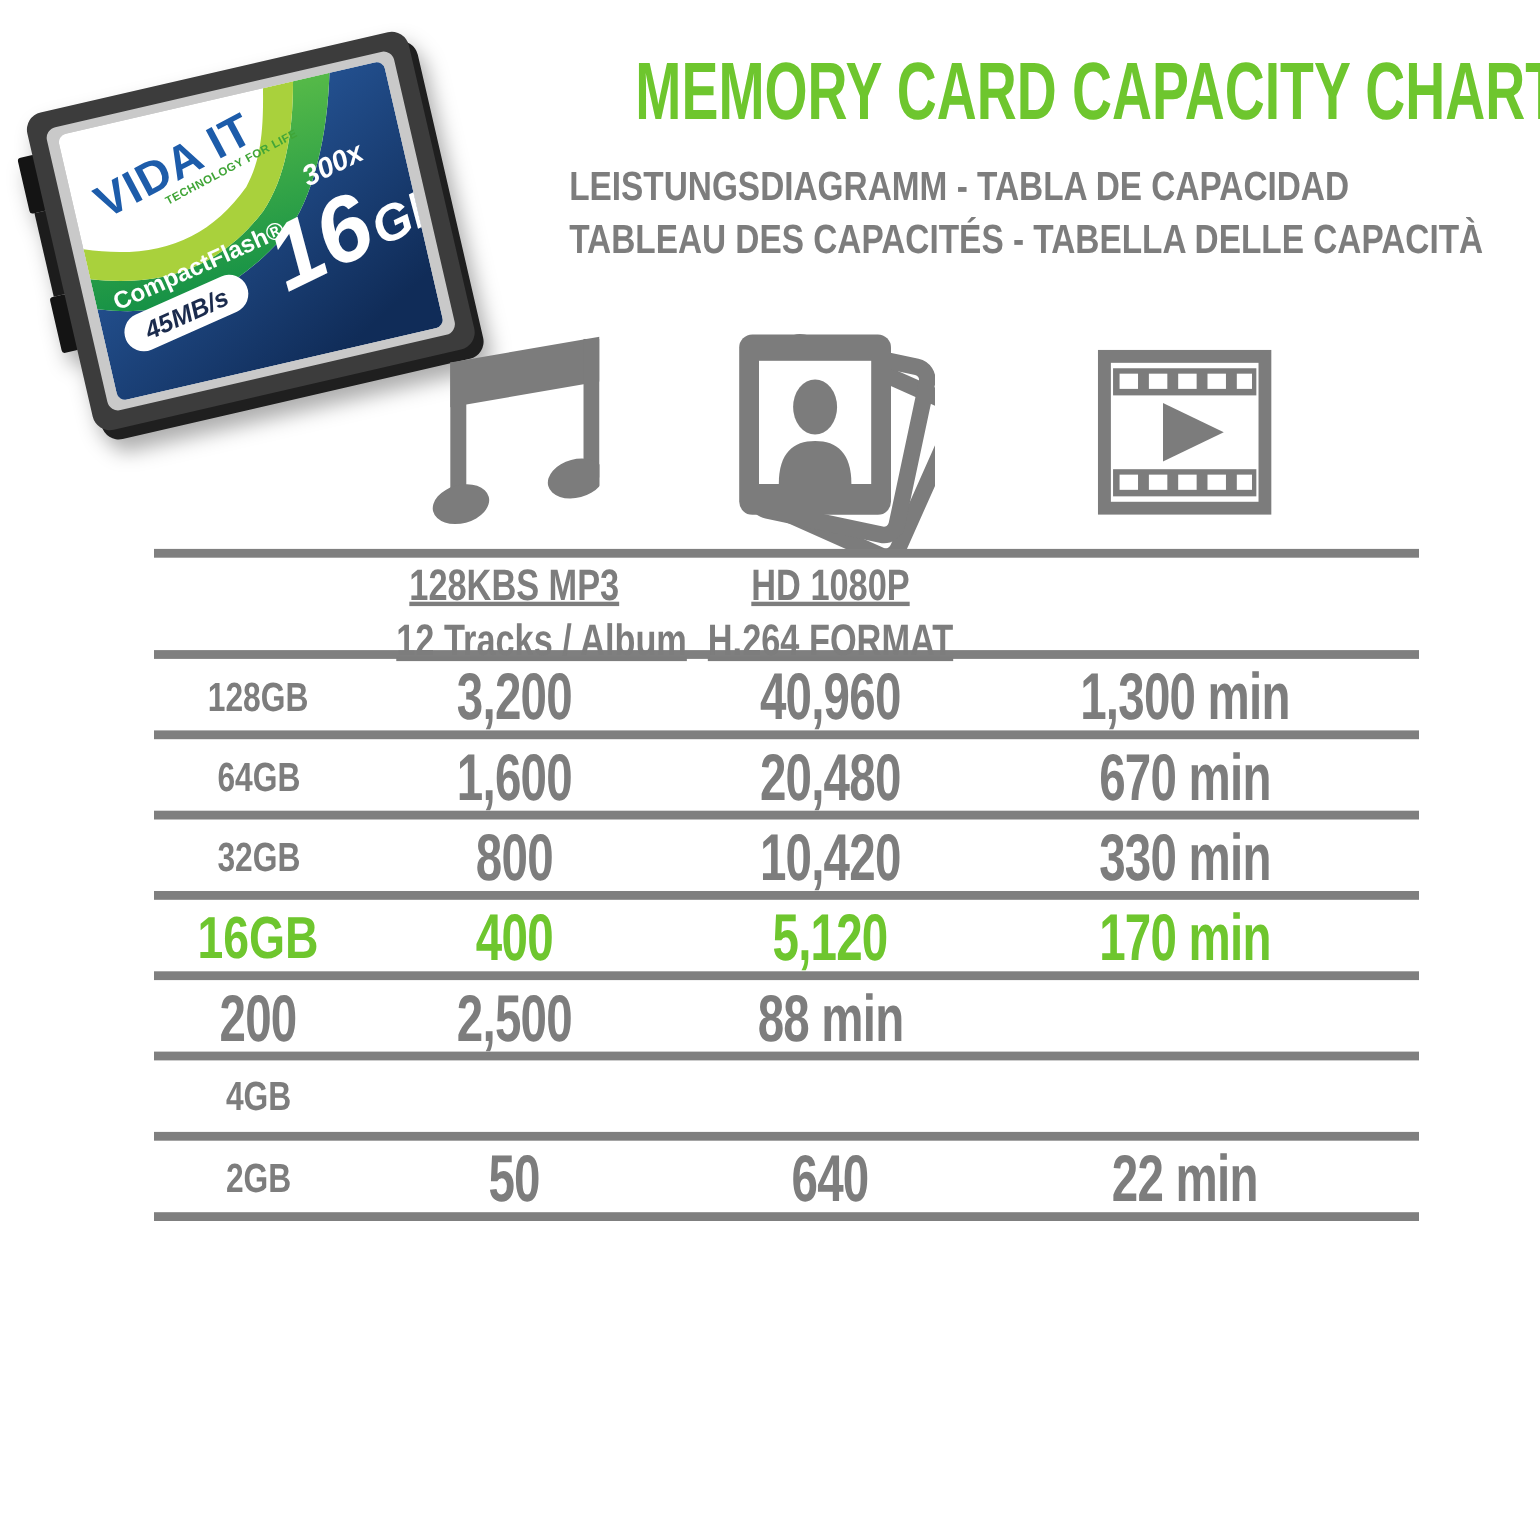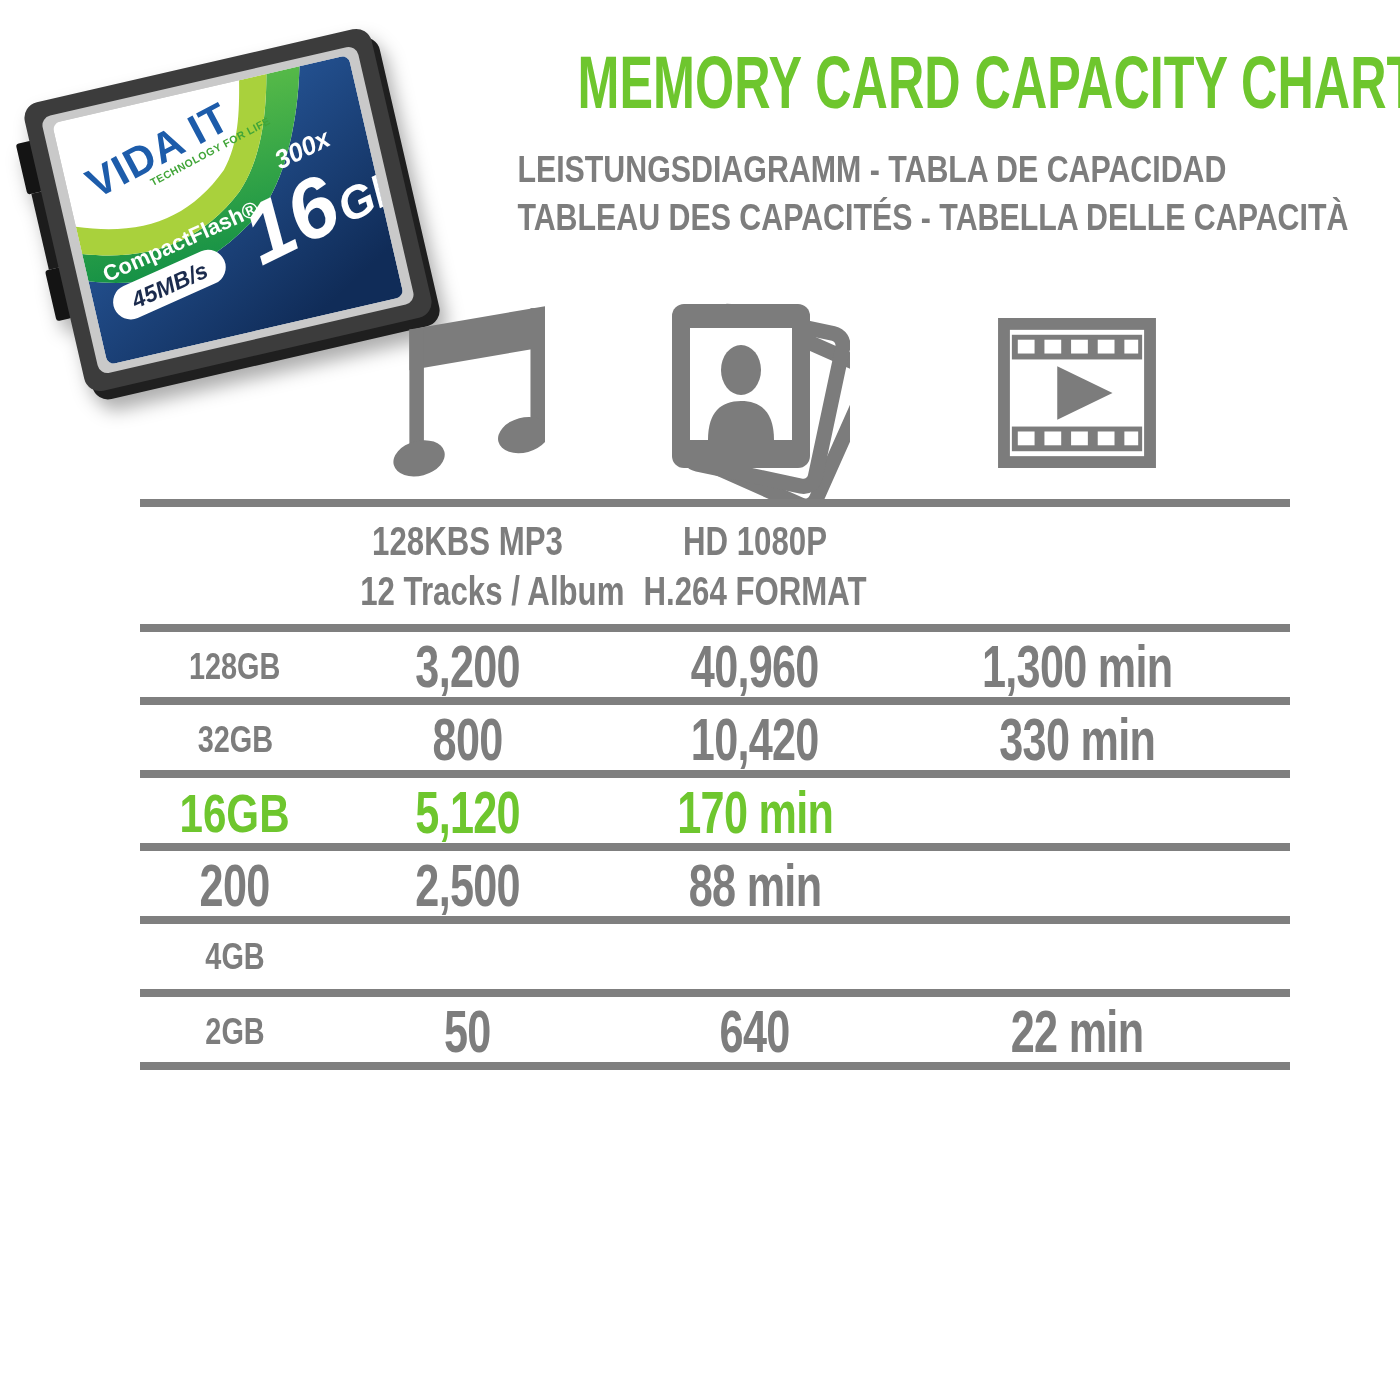--- a/index.html
+++ b/index.html
@@ -23,22 +23,22 @@
               transform:scaleX(.68);transform-origin:50% 50%;}
   .subtitle{font-size:37px;font-weight:bold;white-space:nowrap;line-height:1.3;
             transform:scaleX(.82);transform-origin:50% 50%;}
   .subtitle.first{margin-top:26px;}
 
   
   .icon-abs{position:absolute;}
 
   
   .cap-table{position:absolute;left:140px;top:499px;width:1150px;color:var(--gray);}
-  .thead{display:grid;grid-template-columns:190px 275px 300px 345px;height:133px;align-items:center;
-         border-top:8px solid var(--line);border-bottom:8px solid var(--line);}
+  .thead{display:grid;grid-template-columns:190px 275px 300px 345px;height:100px;align-items:center;
+         border-top:8px solid var(--line);border-bottom:8px solid var(--line);text-decoration:underline;}
   .trow{display:grid;grid-template-columns:190px 275px 300px 345px;height:73px;align-items:center;
         border-bottom:8px solid var(--line);}
   .cell{text-align:center;overflow:visible;}
   .hline{display:block;font-size:40px;font-weight:bold;line-height:1.25;white-space:nowrap;
          transform:scaleX(.78);transform-origin:50% 50%;}
   .cap{display:inline-block;font-size:37px;font-weight:bold;white-space:nowrap;
        transform:scaleX(.78);transform-origin:50% 50%;}
   .val{display:inline-block;font-size:60px;font-weight:bold;letter-spacing:-1px;white-space:nowrap;
        transform:scaleX(.72);transform-origin:50% 50%;}
   .trow.hl{color:var(--green);}
@@ -174,27 +174,34 @@
       </div>
     </div>
     <div>
         <div class="trow">
           <div class="cell"><span class="cap">128GB</span></div>
           <div class="cell"><span class="val">3,200</span></div>
           <div class="cell"><span class="val">40,960</span></div>
           <div class="cell"><span class="val">1,300 min</span></div>
         </div>
         <div class="trow">
+          <div class="cell"><span class="cap">64GB</span></div>
+          <div class="cell"><span class="val">1,600</span></div>
+          <div class="cell"><span class="val">20,480</span></div>
+          <div class="cell"><span class="val">670 min</span></div>
+        </div>
+        <div class="trow">
           <div class="cell"><span class="cap">32GB</span></div>
           <div class="cell"><span class="val">800</span></div>
           <div class="cell"><span class="val">10,420</span></div>
           <div class="cell"><span class="val">330 min</span></div>
         </div>
         <div class="trow hl">
           <div class="cell"><span class="cap">16GB</span></div>
+          <div class="cell"><span class="val">400</span></div>
           <div class="cell"><span class="val">5,120</span></div>
           <div class="cell"><span class="val">170 min</span></div>
         </div>
         <div class="trow">
           <div class="cell"><span class="val">200</span></div>
           <div class="cell"><span class="val">2,500</span></div>
           <div class="cell"><span class="val">88 min</span></div>
         </div>
         <div class="trow">
           <div class="cell"><span class="cap">4GB</span></div>

